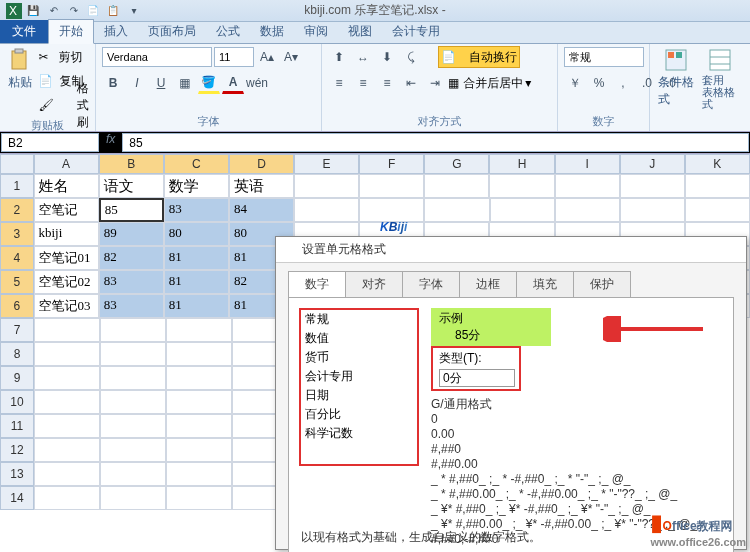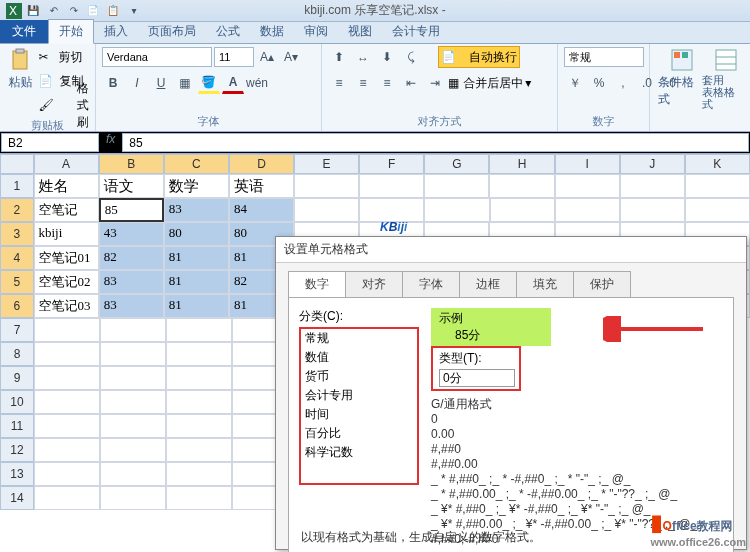--- a/index.html
+++ b/index.html
@@ -9,21 +9,21 @@
 .window-title{position:absolute;left:50%;transform:translateX(-50%);color:#555}
 .ribbon-tabs{height:22px;background:#dce8f4;display:flex;align-items:flex-end;border-bottom:1px solid #8fa8c4}
 .file-tab{background:#217346;color:#fff;padding:3px 12px;font-size:12px}
 .file-tab.blue{background:#1e5aa8}
 .rtab{padding:3px 10px;color:#3b5c84;cursor:pointer}
 .rtab.active{background:#f5f9fd;border:1px solid #8fa8c4;border-bottom:1px solid #f5f9fd;margin-bottom:-1px}
 .ribbon{height:88px;background:#f1f6fb;border-bottom:1px solid #aac;display:flex}
 .rgroup{border-right:1px solid #cad8e8;padding:2px 6px;display:flex;flex-direction:column;justify-content:space-between}
 .rgroup-label{font-size:11px;color:#5a7aa0;text-align:center;padding-top:2px}
 .rgroup-body{display:flex;align-items:flex-start;gap:4px;flex:1}
-.big-btn{display:flex;flex-direction:column;align-items:flex-end;width:40px;padding:2px;gap:2px;color:#3b5c84}
+.big-btn{display:flex;flex-direction:column;align-items:center;width:40px;padding:2px;gap:2px;color:#3b5c84}
 .big-btn svg,.big-btn .ic{width:24px;height:24px}
 .small-row{display:flex;align-items:center;gap:2px;height:22px}
 .small-btn{width:22px;height:22px;display:flex;align-items:center;justify-content:center;color:#456;border:1px solid transparent}
 .font-sel{width:110px;height:20px;border:1px solid #a0b8d0;background:#fff;padding:0 4px;font-size:11px}
 .size-sel{width:40px;height:20px;border:1px solid #a0b8d0;background:#fff;padding:0 4px;font-size:11px}
 .name-box{height:22px;display:flex;border-bottom:1px solid #aac;background:#000000}
 .nb-cell{width:98px;border:1px solid #a0b8d0;background:#fff;margin:1px;padding:1px 6px}
 .fx-lbl{padding:0 6px;color:#789;font-style:italic}
 .fx-val{flex:1;border:1px solid #a0b8d0;background:#fff;margin:1px;padding:1px 6px}
 .sheet{position:relative}
@@ -35,21 +35,21 @@
 .rh{width:34px;background:#e8eef6;border:1px solid #b6c6da;text-align:center;line-height:22px;color:#333}
 .rh.sel{background:#f9d68a}
 .cell{width:66px;border:1px solid #d0d7e2;padding:2px 4px;background:#fff;font-family:SimSun,serif;font-size:13px}
 .cell.hdr{font-family:SimSun,serif;font-size:15px}
 .cell.selrange{background:#b4cde8}
 .cell.active{background:#fff;border:2px solid #333}
 .watermark{position:absolute;left:380px;top:198px;font-size:36px;font-weight:bold;font-style:italic;font-family:Arial;pointer-events:none}
 .watermark .k{color:#1459c4}.watermark .b{color:#0d47a1}.watermark .i{color:#2b6fc9}.watermark .j{color:#1e5aa8}.watermark .i2{color:#3a7bc8}
 .watermark .com{font-size:14px;color:#3a7bc8;display:inline-block;margin-left:2px}
 .dialog{position:absolute;left:275px;top:236px;width:472px;height:314px;background:#f4f4f4;border:1px solid #888;box-shadow:2px 2px 6px rgba(0,0,0,.3)}
-.dlg-title{background:#fff;padding:4px 8px;border-bottom:1px solid #ccc;color:#333}
+.dlg-title{background:#fff;padding:4px 26px;border-bottom:1px solid #ccc;color:#333}
 .dlg-tabs{display:flex;padding:8px 12px 0 12px;gap:0}
 .dlg-tab{padding:4px 16px;border:1px solid #aaa;border-bottom:none;background:#eee;margin-right:-1px;color:#444;font-size:12px}
 .dlg-tab.active{background:#fff;position:relative;z-index:2}
 .dlg-body{border:1px solid #aaa;margin:0 12px;background:#fff;padding:10px;height:256px;display:flex;gap:12px;position:relative}
 .cat-col{width:120px}
 .cat-label{margin-bottom:2px;font-size:12px}
 .cat-list{border:2px solid #e03030;height:158px;overflow:hidden;background:#fff}
 .cat-item{padding:1px 4px;font-size:12px}
 .right-col{flex:1;position:relative}
 .sample-box{background:#bef264;padding:2px 8px;width:120px}
@@ -262,21 +262,21 @@
       <div class="cell"></div>
       <div class="cell"></div>
       <div class="cell"></div>
       <div class="cell"></div>
       <div class="cell"></div>
       <div class="cell"></div>
   </div>
   <div class="row">
       <div class="rh sel">3</div>
     <div class="cell">kbiji</div>
-    <div class="cell selrange">43</div>
+    <div class="cell selrange">89</div>
     <div class="cell selrange">80</div>
     <div class="cell selrange">80</div>
     <div class="cell"></div>
       <div class="cell"></div>
       <div class="cell"></div>
       <div class="cell"></div>
       <div class="cell"></div>
       <div class="cell"></div>
       <div class="cell"></div>
   </div>
@@ -389,27 +389,26 @@
   <div class="dlg-tabs">
     <div class="dlg-tab active">数字</div>
     <div class="dlg-tab">对齐</div>
     <div class="dlg-tab">字体</div>
     <div class="dlg-tab">边框</div>
     <div class="dlg-tab">填充</div>
     <div class="dlg-tab">保护</div>
   </div>
   <div class="dlg-body">
     <div class="cat-col">
-      <div class="cat-label">分类(C):</div>
       <div class="cat-list">
         <div class="cat-item">常规</div>
         <div class="cat-item">数值</div>
         <div class="cat-item">货币</div>
         <div class="cat-item">会计专用</div>
-        <div class="cat-item">时间</div>
+        <div class="cat-item">日期</div>
         <div class="cat-item">百分比</div>
         <div class="cat-item">科学记数</div>
 
       </div>
     </div>
     <div class="right-col">
       <div class="sample-box">
         <div class="sample-lbl">示例</div>
         <div class="sample-val">85分</div>
       </div>

